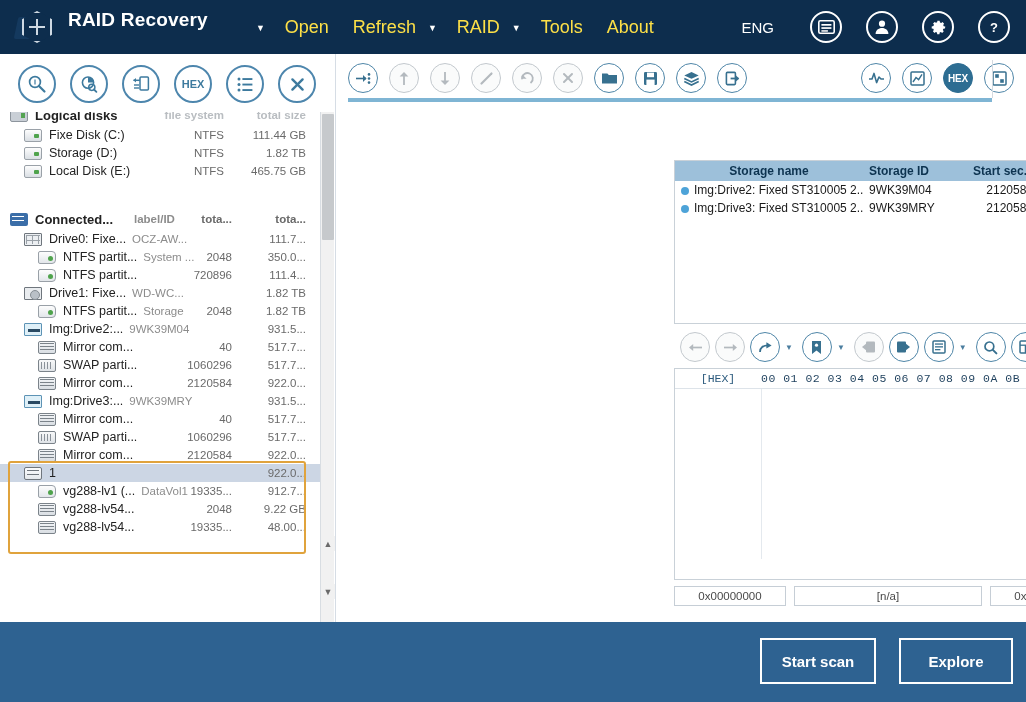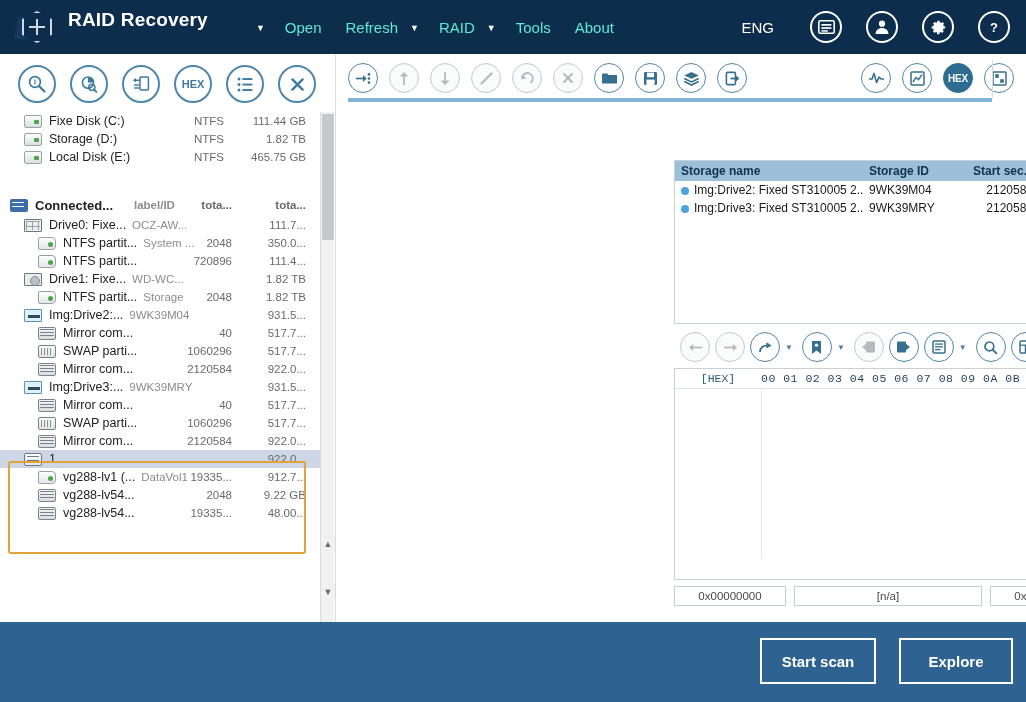--- a/index.html
+++ b/index.html
@@ -43,21 +43,21 @@
   .app-title {
     color:#ffffff; font-size:19px; font-weight:bold; margin-left:10px;
     letter-spacing:0.2px;
   }
   .menubar { display:flex; align-items:center; margin-left:48px; }
   .menu-caret {
     color:#ffffff; font-size:9px; margin:0 8px 0 0; line-height:1;
     transform: translateY(1px);
   }
   .menu-item {
-    color:#5eead4; font-size:15px; padding: 4px 12px; cursor:default;
+    color:#fde047; font-size:18px; padding: 4px 12px; cursor:default;
     white-space:nowrap;
   }
   .header-right {
     position:absolute; right:16px; top:0; height:54px;
     display:flex; align-items:center; gap:24px;
   }
   .lang { color:#ffffff; font-size:15px; margin-right:12px; }
   .circ-btn {
     width:32px; height:32px; border-radius:50%;
     border:2px solid #ffffff;
@@ -212,21 +212,21 @@
   
   .stor-table {
     position:absolute; left:338px; top:106px; width:432px; height:164px;
     border:1px solid #c9d1d8; background:#ffffff;
   }
   .stor-head {
     display:flex; height:20px; align-items:center;
     background:#9dc0da; color:#0d3350; font-weight:bold; font-size:12px;
   }
   .stor-head .c { padding:0 6px; white-space:nowrap; overflow:hidden; }
-  .sc1 { width:188px; }
+  .sc1 { width:188px;text-align:center; }
   .sc2 { width:104px; }
   .sc3 { width:72px; text-align:right; }
   .stor-row {
     display:flex; height:18px; align-items:center; font-size:12px; color:#1a1a1a;
   }
   .stor-row .c { padding:0 6px; white-space:nowrap; overflow:hidden; }
   .bullet {
     width:8px; height:8px; border-radius:50%; background:#4da3d8;
     display:inline-block; margin-right:5px; vertical-align:middle;
   }
@@ -380,20 +380,26 @@
         <div class="tb-circ">
           <svg width="17" height="17" viewBox="0 0 17 17">
               <line x1="3.4" y1="3.4" x2="13.6" y2="13.6" stroke="#3d7a9e" stroke-width="2.4" stroke-linecap="round"></line>
               <line x1="13.6" y1="3.4" x2="3.4" y2="13.6" stroke="#3d7a9e" stroke-width="2.4" stroke-linecap="round"></line>
             </svg>
         </div>
       </div>
 
       <div class="tree-wrap">
         <div class="tree-scroll-area" id="treeArea">
+            <div class="tree-row group row-rel" style="margin-top:-8px;">
+      <span class="ico logicaldisk"></span>
+      <span class="tname">Logical disks</span>
+      <span class="tstart" style="right:96px;color:#b9bdc1;">file system</span>
+      <span class="tsize" style="color:#b9bdc1;">total size</span>
+    </div>
             <div class="tree-row row-rel indent1">
       <span class="ico hdd"></span>
       <span class="tname">Fixe Disk (C:)</span>
       <span class="tstart" style="right:96px;">NTFS</span>
       <span class="tsize">111.44 GB</span>
     </div>
             <div class="tree-row row-rel indent1">
       <span class="ico hdd"></span>
       <span class="tname">Storage (D:)</span>
       <span class="tstart" style="right:96px;">NTFS</span>

